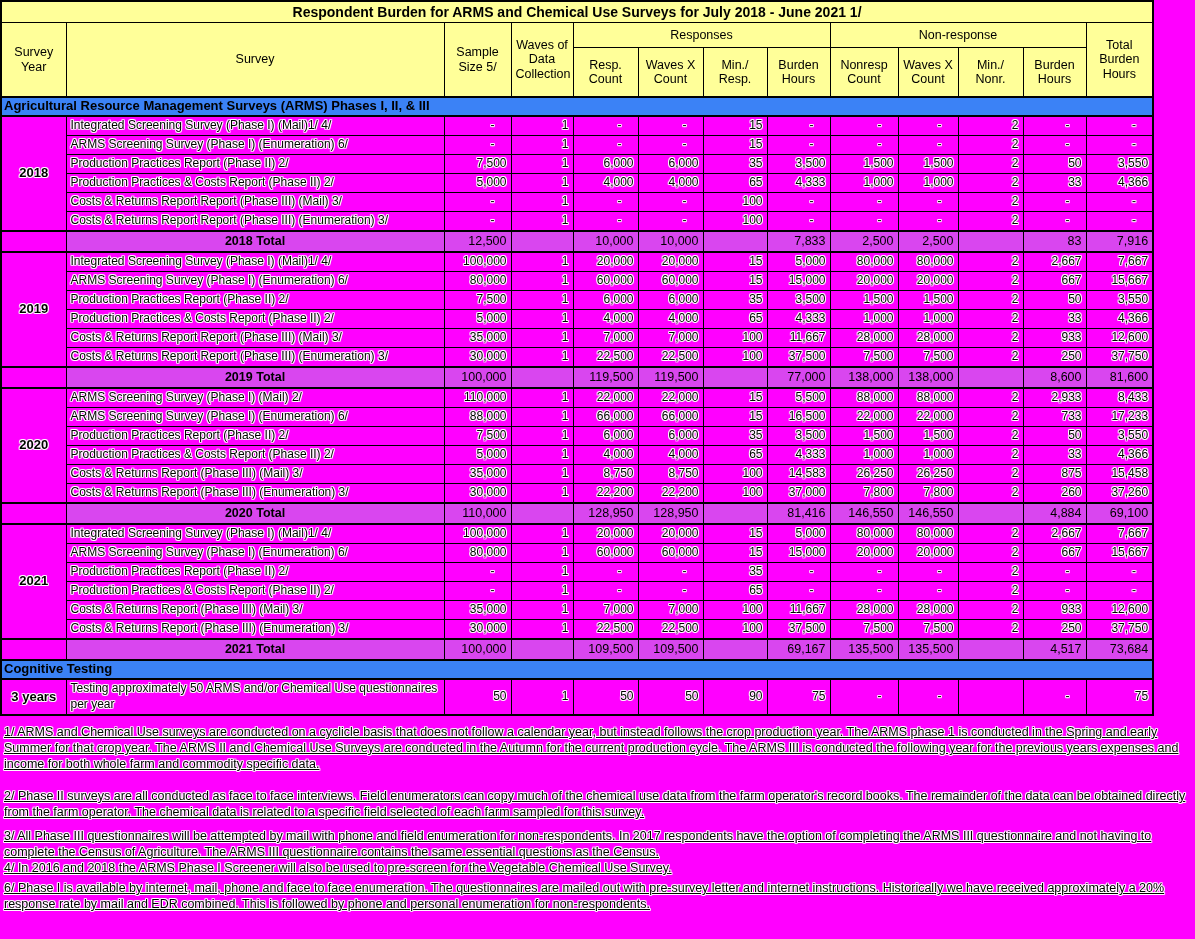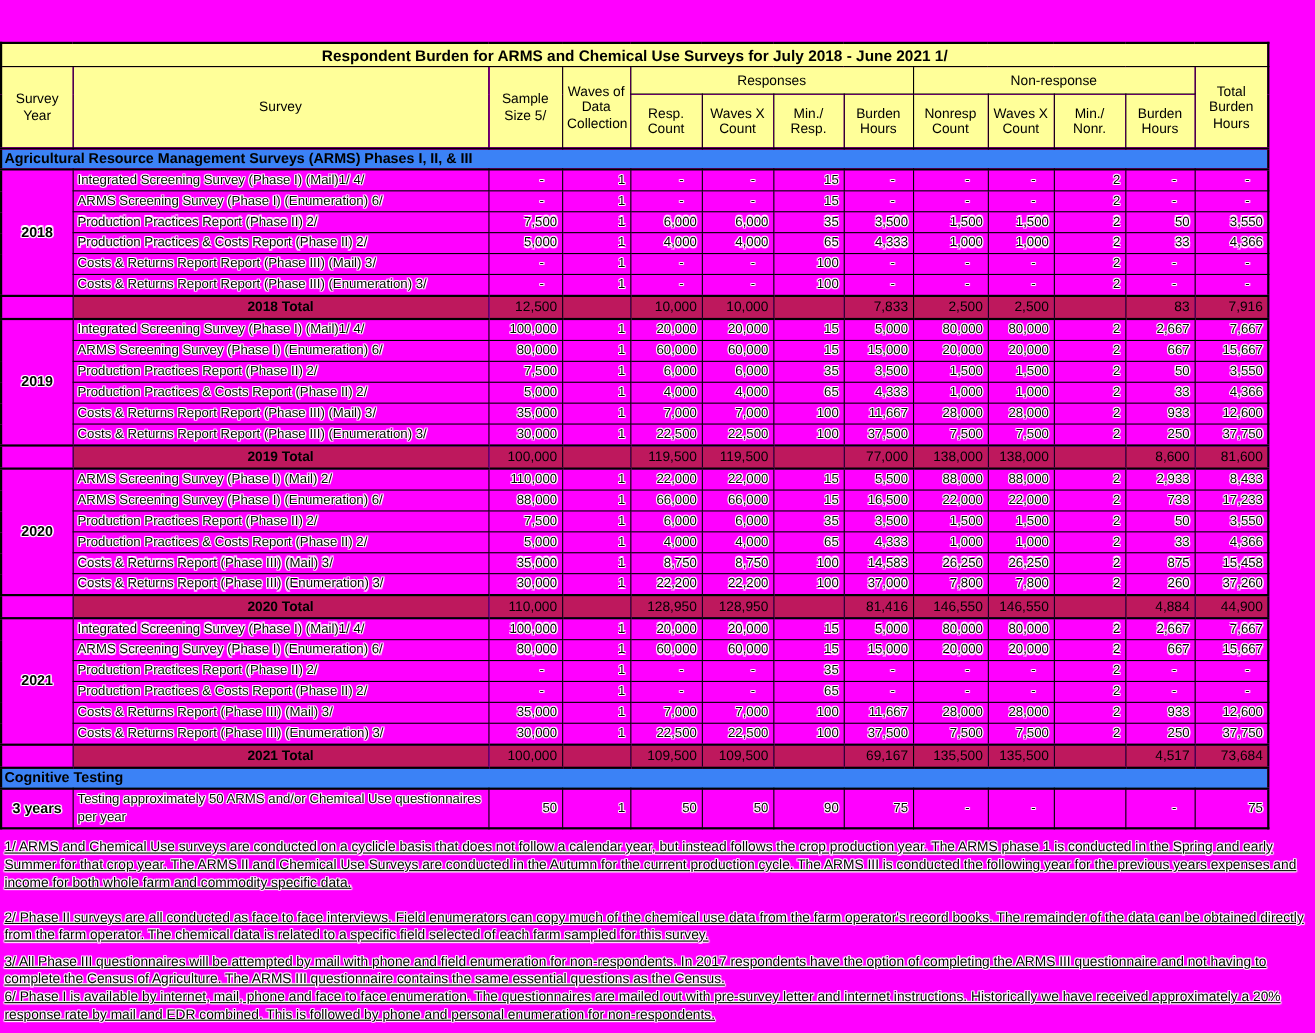--- a/index.html
+++ b/index.html
@@ -3,21 +3,21 @@
 <meta charset="utf-8">
 <style>
   html,body{margin:0;padding:0;}
   body{
     width:1195px;height:939px;
     background:#FF00FF;
     font-family:"Liberation Sans","DejaVu Sans",sans-serif;
     color:#000;
     overflow:hidden;
   }
-  .page{width:1003px;margin-top:38px;}
+  .page{width:1003px;}
   table{
     border-collapse:collapse;
     table-layout:fixed;
     width:1152px;
     border:2px solid #000;
     background:#FF00FF;
   }
   th,td{
     border:1px solid #000;
     padding:0 4px;
@@ -68,21 +68,21 @@
   td.dash{padding-right:16px;}
   .halo{
     text-shadow:
       1px 0 0 rgba(255,255,255,.85), -1px 0 0 rgba(255,255,255,.85),
       0 1px 0 rgba(255,255,255,.85), 0 -1px 0 rgba(255,255,255,.85),
       1px 1px 0 rgba(255,255,255,.7), -1px -1px 0 rgba(255,255,255,.7),
       1px -1px 0 rgba(255,255,255,.7), -1px 1px 0 rgba(255,255,255,.7);
   }
   
   tr.total-row td{
-    background:#be185d;
+    background:#d946ef;
     height:19px;
     border-top:2px solid #000;
     border-bottom:2px solid #000;
     font-size:12.5px;
   }
   tr.total-row td.year-cell{background:#FF00FF;}
   td.total-label{text-align:center;font-weight:bold;}
   
   .footnotes{padding:8px 4px 0 4px;width:1188px;}
   .footnotes p{
@@ -434,21 +434,21 @@
           <td class="num">110,000</td>
           <td class="num"></td>
           <td class="num">128,950</td>
           <td class="num">128,950</td>
           <td class="num"></td>
           <td class="num">81,416</td>
           <td class="num">146,550</td>
           <td class="num">146,550</td>
           <td class="num"></td>
           <td class="num">4,884</td>
-          <td class="num">44,900</td>
+          <td class="num">69,100</td>
         </tr>
         <tr class="data-row">
           <td rowspan="6" class="year-cell halo">2021</td>
           <td class="survey-cell halo">Integrated Screening Survey (Phase I) (Mail)1/  4/</td>
           <td class="num halo">100,000</td>
           <td class="num halo">1</td>
           <td class="num halo">20,000</td>
           <td class="num halo">20,000</td>
           <td class="num halo">15</td>
           <td class="num halo">5,000</td>
@@ -561,15 +561,16 @@
           <td class="num halo dash">-</td>
           <td class="num halo">75</td>
         </tr>
       </tbody>
   </table>
 
   <div class="footnotes">
     <p class="halo gap-lg">1/ ARMS and Chemical Use surveys are conducted on a cyclicle basis that does not follow a calendar year, but instead follows the crop production year.  The ARMS phase 1 is conducted in the Spring and early Summer for that crop year.  The ARMS II and Chemical Use Surveys are conducted in the Autumn for the current production cycle. The ARMS III is conducted the following year for the previous years expenses and income for both whole farm and commodity specific data.</p>
     <p class="halo">2/ Phase II surveys are all conducted as face to face interviews. Field enumerators can copy much of the chemical use data from the farm operator's record books.  The remainder of the data can be obtained directly from the farm operator.   The chemical data is related to a specific field selected of each farm sampled for this survey.</p>
     <p class="halo gap-none">3/ All Phase III questionnaires will be attempted by mail with phone and field enumeration for non-respondents.  In 2017 respondents have the option of completing the ARMS III questionnaire and not having to complete the Census of Agriculture. The ARMS III questionnaire contains the same essential questions as the Census.</p>
+    <p class="halo gap-sm">4/ In 2016 and 2018 the ARMS Phase I Screener will also be used to pre-screen for the Vegetable Chemical Use Survey.</p>
     <p class="halo">6/ Phase I is available by internet, mail, phone and face to face enumeration. The questionnaires are mailed out with pre-survey letter and internet instructions.  Historically we have received approximately a 20% response rate by mail and EDR combined.  This is followed by phone and personal enumeration for non-respondents.</p>
   </div>
 </div>
 
 </body></html>

